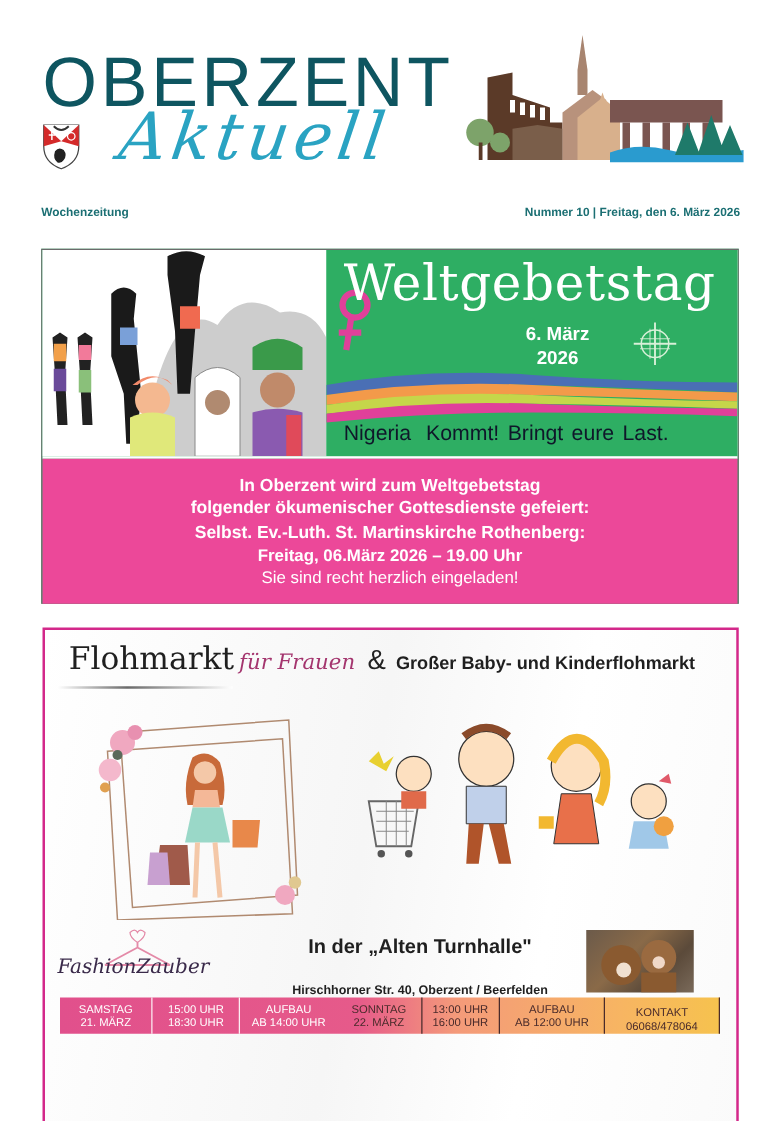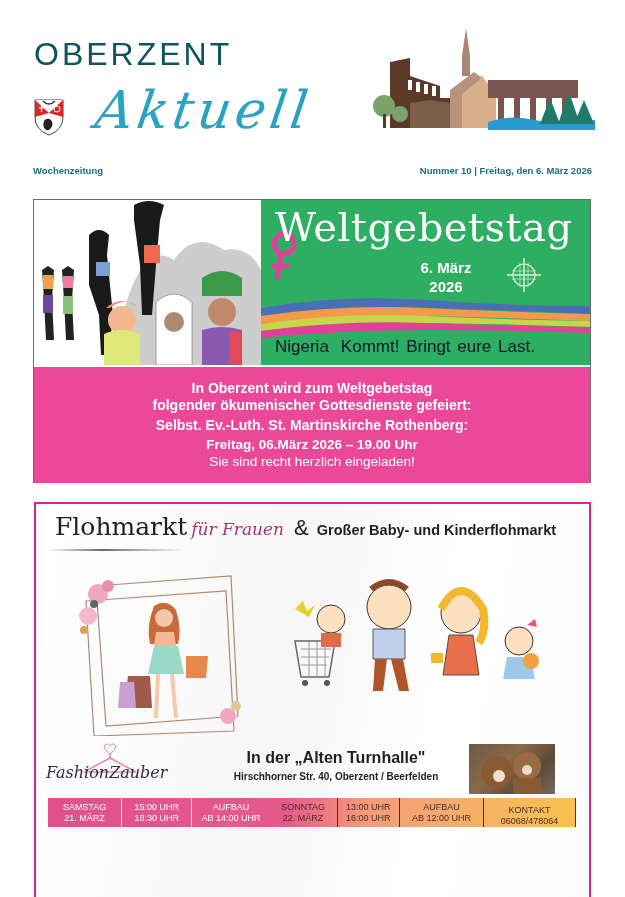--- a/index.html
+++ b/index.html
@@ -1,20 +1,20 @@
 <!DOCTYPE html>
 <html><head>
 <meta charset="utf-8">
 <style>
   html, body { margin: 0; padding: 0; background: #ffffff; }
   body { width: 625px; height: 897px; position: relative; overflow: hidden; font-family: "Liberation Sans", sans-serif; }
 
   
   .masthead { position: absolute; left: 0; top: 0; width: 625px; height: 185px; }
-  .title-main { position: absolute; left: 34px; top: 38px; font-family: "Liberation Sans", sans-serif; font-size: 32px; letter-spacing: 3px; color: #0e5560; font-weight: 400; line-height: 1; text-align: center; }
+  .title-main { position: absolute; left: 34px; top: 38px; font-family: "Liberation Sans", sans-serif; font-size: 56px; letter-spacing: 3px; color: #0e5560; font-weight: 400; line-height: 1; text-align: center; }
   .title-script { position: absolute; left: 96px; top: 84px; font-family: "DejaVu Serif", serif; font-style: italic; font-size: 52px; color: #2aa3c2; letter-spacing: 4px; line-height: 1; transform: skewX(-8deg); }
   .crest { position: absolute; left: 33px; top: 97px; width: 32px; height: 40px; }
   .skyline { position: absolute; left: 370px; top: 28px; width: 225px; height: 102px; }
   .sub-left { position: absolute; left: 33px; top: 165px; font-size: 9.5px; font-weight: bold; color: #1b6f73; }
   .sub-right { position: absolute; right: 33px; top: 165px; font-size: 9.5px; font-weight: bold; color: #1b6f73; }
 
   
   .wgt { position: absolute; left: 33px; top: 199px; width: 558px; height: 284px; border: 1px solid #6b6b6b; box-sizing: border-box; background: #2cb066; }
   .wgt-banner { position: absolute; left: 0; top: 0; width: 556px; height: 165px; background: #ffffff; }
   .wgt-art { position: absolute; left: 0; top: 0; width: 227px; height: 165px; }
@@ -41,21 +41,21 @@
   .floh-head .w2 { font-family: "DejaVu Serif", serif; font-style: italic; font-size: 17px; color: #a4356e; margin-left: 4px; }
   .floh-head .amp { font-size: 22px; color: #222; margin: 0 8px 0 10px; }
   .floh-head .w3 { font-size: 14.5px; font-weight: bold; color: #1f1f1f; }
   .floh-underline { position: absolute; left: 10px; top: 45px; width: 140px; height: 2px; background: linear-gradient(90deg, #ffffff, #6a6a6a 40%, #ffffff); }
   .floh-woman { position: absolute; left: 30px; top: 52px; width: 190px; height: 180px; }
   .floh-family { position: absolute; left: 255px; top: 65px; width: 260px; height: 130px; }
   .floh-logo { position: absolute; left: 8px; top: 238px; width: 130px; height: 52px; }
   .floh-logo-text { position: absolute; left: 10px; top: 259px; font-family: "DejaVu Serif", serif; font-style: italic; font-size: 16px; color: #3a2a4a; }
   .floh-venue { position: absolute; left: 160px; top: 245px; width: 280px; text-align: center; }
   .floh-venue .v1 { font-size: 16px; font-weight: bold; color: #1f1f1f; }
-  .floh-venue .v2 { font-size: 10px; font-weight: bold; color: #1f1f1f; margin-top: 4px; }
+  .floh-venue .v2 { font-size: 10px; font-weight: bold; color: #1f1f1f; margin-top: 20px; }
   .floh-bears { position: absolute; left: 433px; top: 240px; width: 86px; height: 50px; background: linear-gradient(135deg, #6b5a4a, #8a6a48 40%, #5b4a3a 70%, #7a6a5a); }
   .floh-sched { position: absolute; left: 12px; top: 294px; width: 528px; height: 29px; display: flex; background: linear-gradient(90deg, #e1508c 0%, #e65a8a 45%, #f49a7a 60%, #f7b562 85%, #f6c24e 100%); }
   .sched-cell { color: #ffffff; font-size: 9px; text-align: center; line-height: 11px; display: flex; flex-direction: column; justify-content: center; border-right: 1px solid rgba(255,255,255,0.9); }
   .sched-cell.dark { color: #4a2b2b; border-right: 1px solid #4a2b2b; }
   .sched-cell:last-child { border-right: 1px solid #4a2b2b; justify-content: flex-end; }
   .floh-res { position: absolute; left: 12px; top: 323px; width: 528px; height: 28px; box-sizing: border-box; border: 1px solid #333; background: #ffffff; text-align: center; font-size: 15px; font-weight: bold; color: #222; line-height: 26px; letter-spacing: 0.3px; }
 </style>
 </head>
 <body>
 

